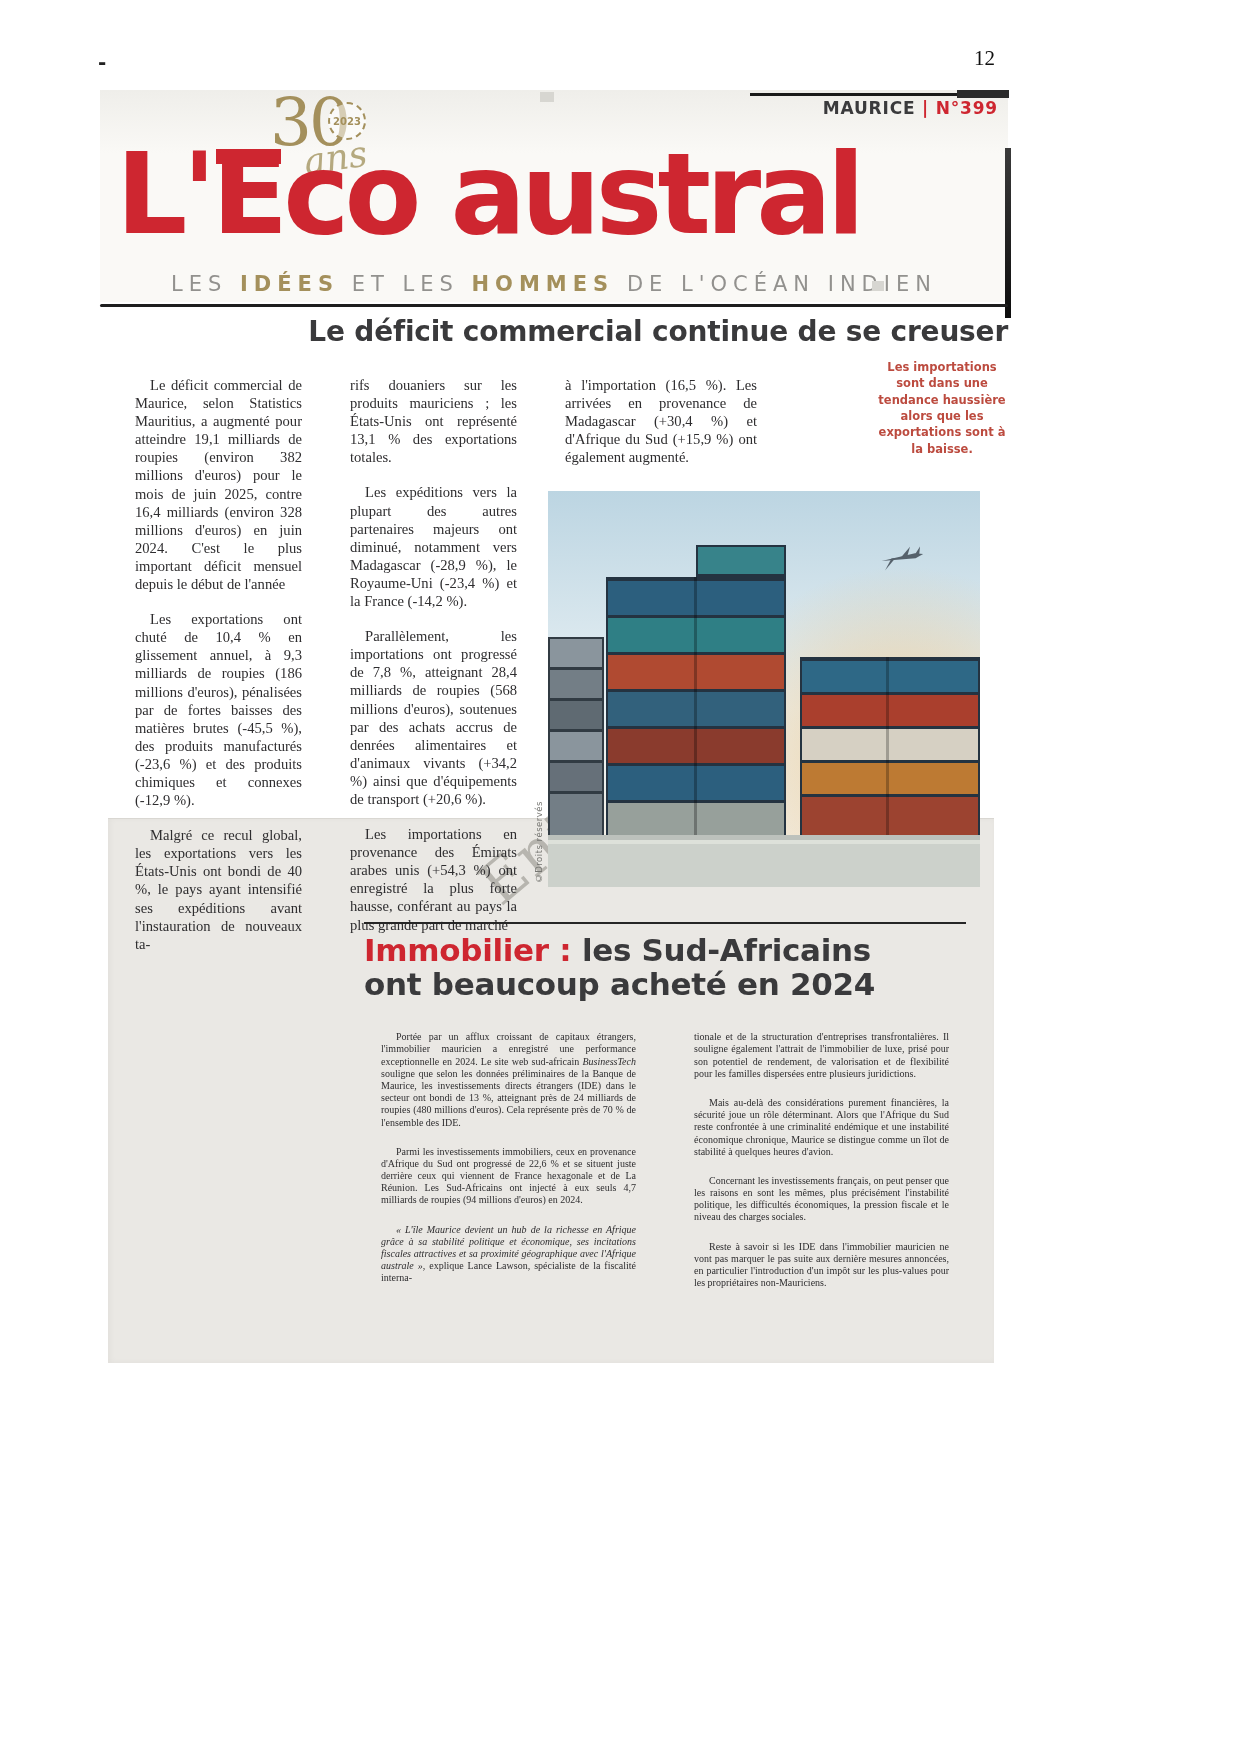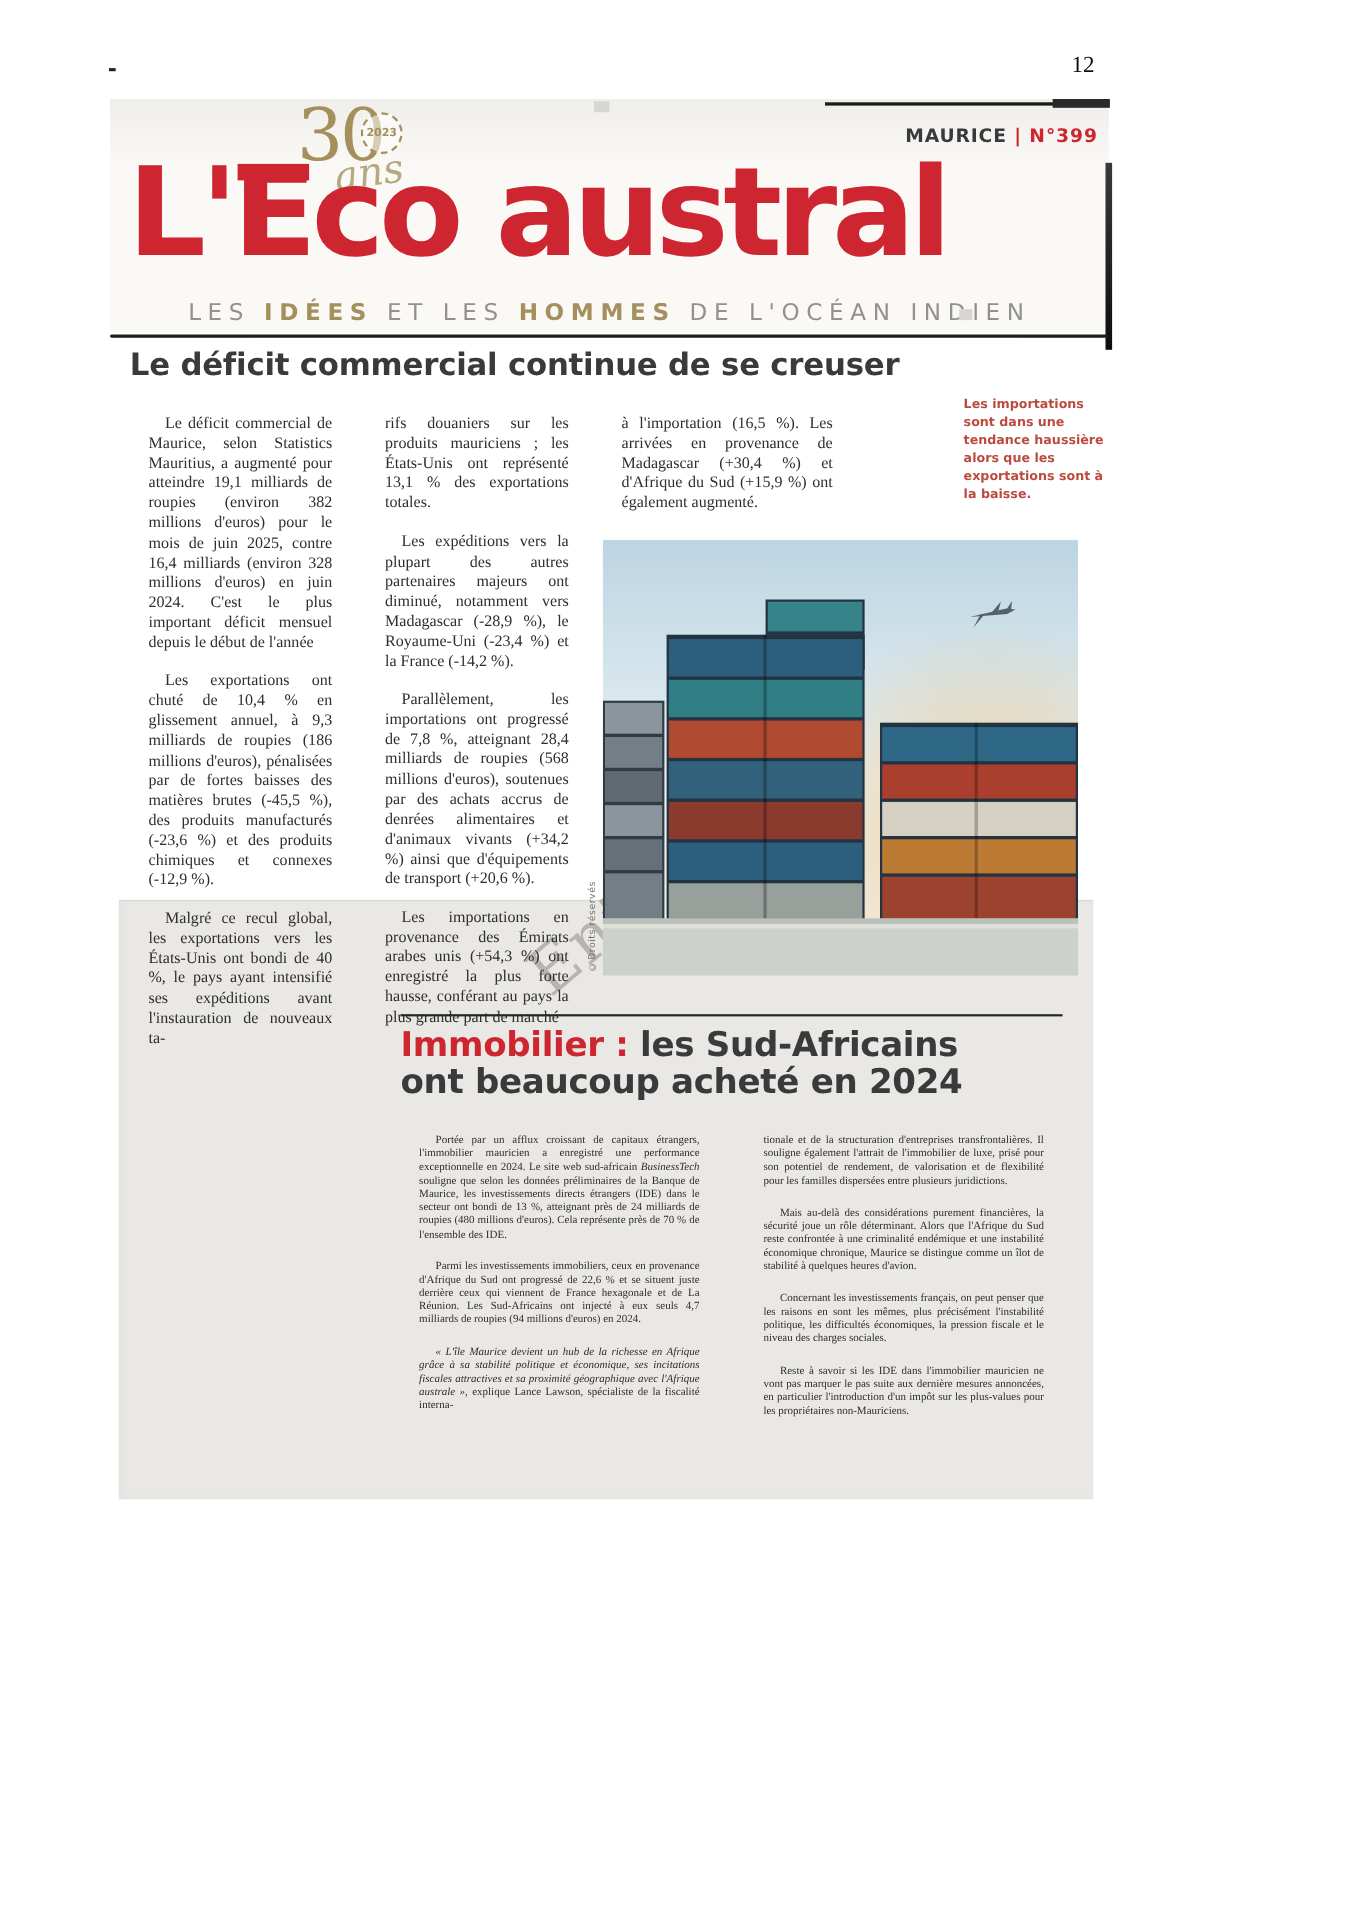--- a/index.html
+++ b/index.html
@@ -25,49 +25,49 @@
 
   .anniv{position:absolute;left:170px;top:6px;width:150px;height:105px;}
   .a30{position:absolute;left:0;top:-6px;font:400 66px/1 "DejaVu Serif",serif;
        color:var(--gold);letter-spacing:-3px;}
   .acircle{position:absolute;left:58px;top:6px;width:34px;height:34px;border:2px dashed var(--gold);
            border-radius:50%;display:flex;align-items:center;justify-content:center;
            font:700 10px "DejaVu Sans",sans-serif;color:var(--gold);background:rgba(255,255,255,.55);}
   .aans{position:absolute;left:34px;top:44px;font:italic 400 36px/1 "DejaVu Serif",serif;
         color:#b5a97f;transform:rotate(-8deg);}
 
-  .edition{position:absolute;right:10px;top:24px;font:800 17px "DejaVu Sans",sans-serif;
+  .edition{position:absolute;right:10px;top:8px;font:800 17px "DejaVu Sans",sans-serif;
            letter-spacing:.8px;color:var(--ink);white-space:nowrap;}
   .edition .sep,.edition .issue{color:var(--brand-red);}
 
   .logo{position:absolute;left:4px;top:36px;margin:12px;white-space:nowrap;
         font:800 112px/1 "DejaVu Sans",sans-serif;color:var(--brand-red);letter-spacing:-5px;}
   .accentE{position:relative;display:inline-block;}
   .accentE::before{content:"";position:absolute;left:4px;right:2px;top:11px;height:15px;
         background:var(--brand-red);}
 
   .tagline{position:absolute;left:0;right:0;bottom:6px;text-align:center;white-space:nowrap;
            font:400 21px "DejaVu Sans",sans-serif;letter-spacing:6px;color:#92918e;}
   .tagline .em{color:var(--gold);font-weight:700;}
 
   .rule-main{left:100px;top:304px;width:908px;height:3px;background:#1e1e1e;border-radius:2px;}
 
   
   .article1{left:118px;top:315px;width:890px;z-index:3;}
   .a1-title{margin:0 0 11px;font:800 28px "DejaVu Sans",sans-serif;color:var(--ink);
-            letter-spacing:-.2px;}
+            letter-spacing:-.2px;text-align:right;}
   .a1-body{display:flex;gap:14px;}
   .colA{width:215px;font-size:14.6px;line-height:1.24;text-align:justify;color:var(--body-ink);}
   .colA p,.colB p{margin:17px;text-indent:15px;}
   .colA p.noindent,.colB p.noindent{text-indent:0;}
   .right-zone{width:492px;}
   .rz-top{display:flex;}
   .col3{width:226px;}
   .caption{margin-left:auto;width:132px;font:700 11.5px/1.42 "DejaVu Sans",sans-serif;
-           color:var(--caption-red);text-align:left;}
+           color:var(--caption-red);text-align:center;}
   .photo{position:relative;width:432px;height:396px;margin-top:8px;}
   .photo svg{display:block;width:100%;height:100%;}
   .credit{position:absolute;left:-14px;bottom:4px;writing-mode:vertical-rl;transform:rotate(180deg);
           font:8.5px "DejaVu Sans",sans-serif;color:#767672;letter-spacing:.5px;}
 
   .watermark{left:466px;top:866px;z-index:2;font:400 58px "DejaVu Serif",serif;color:#8f8d85;
              opacity:.55;letter-spacing:2px;transform:rotate(-40deg);transform-origin:left top;}
 
   
   .panel{left:108px;top:818px;width:886px;height:545px;background:var(--panel);z-index:1;

